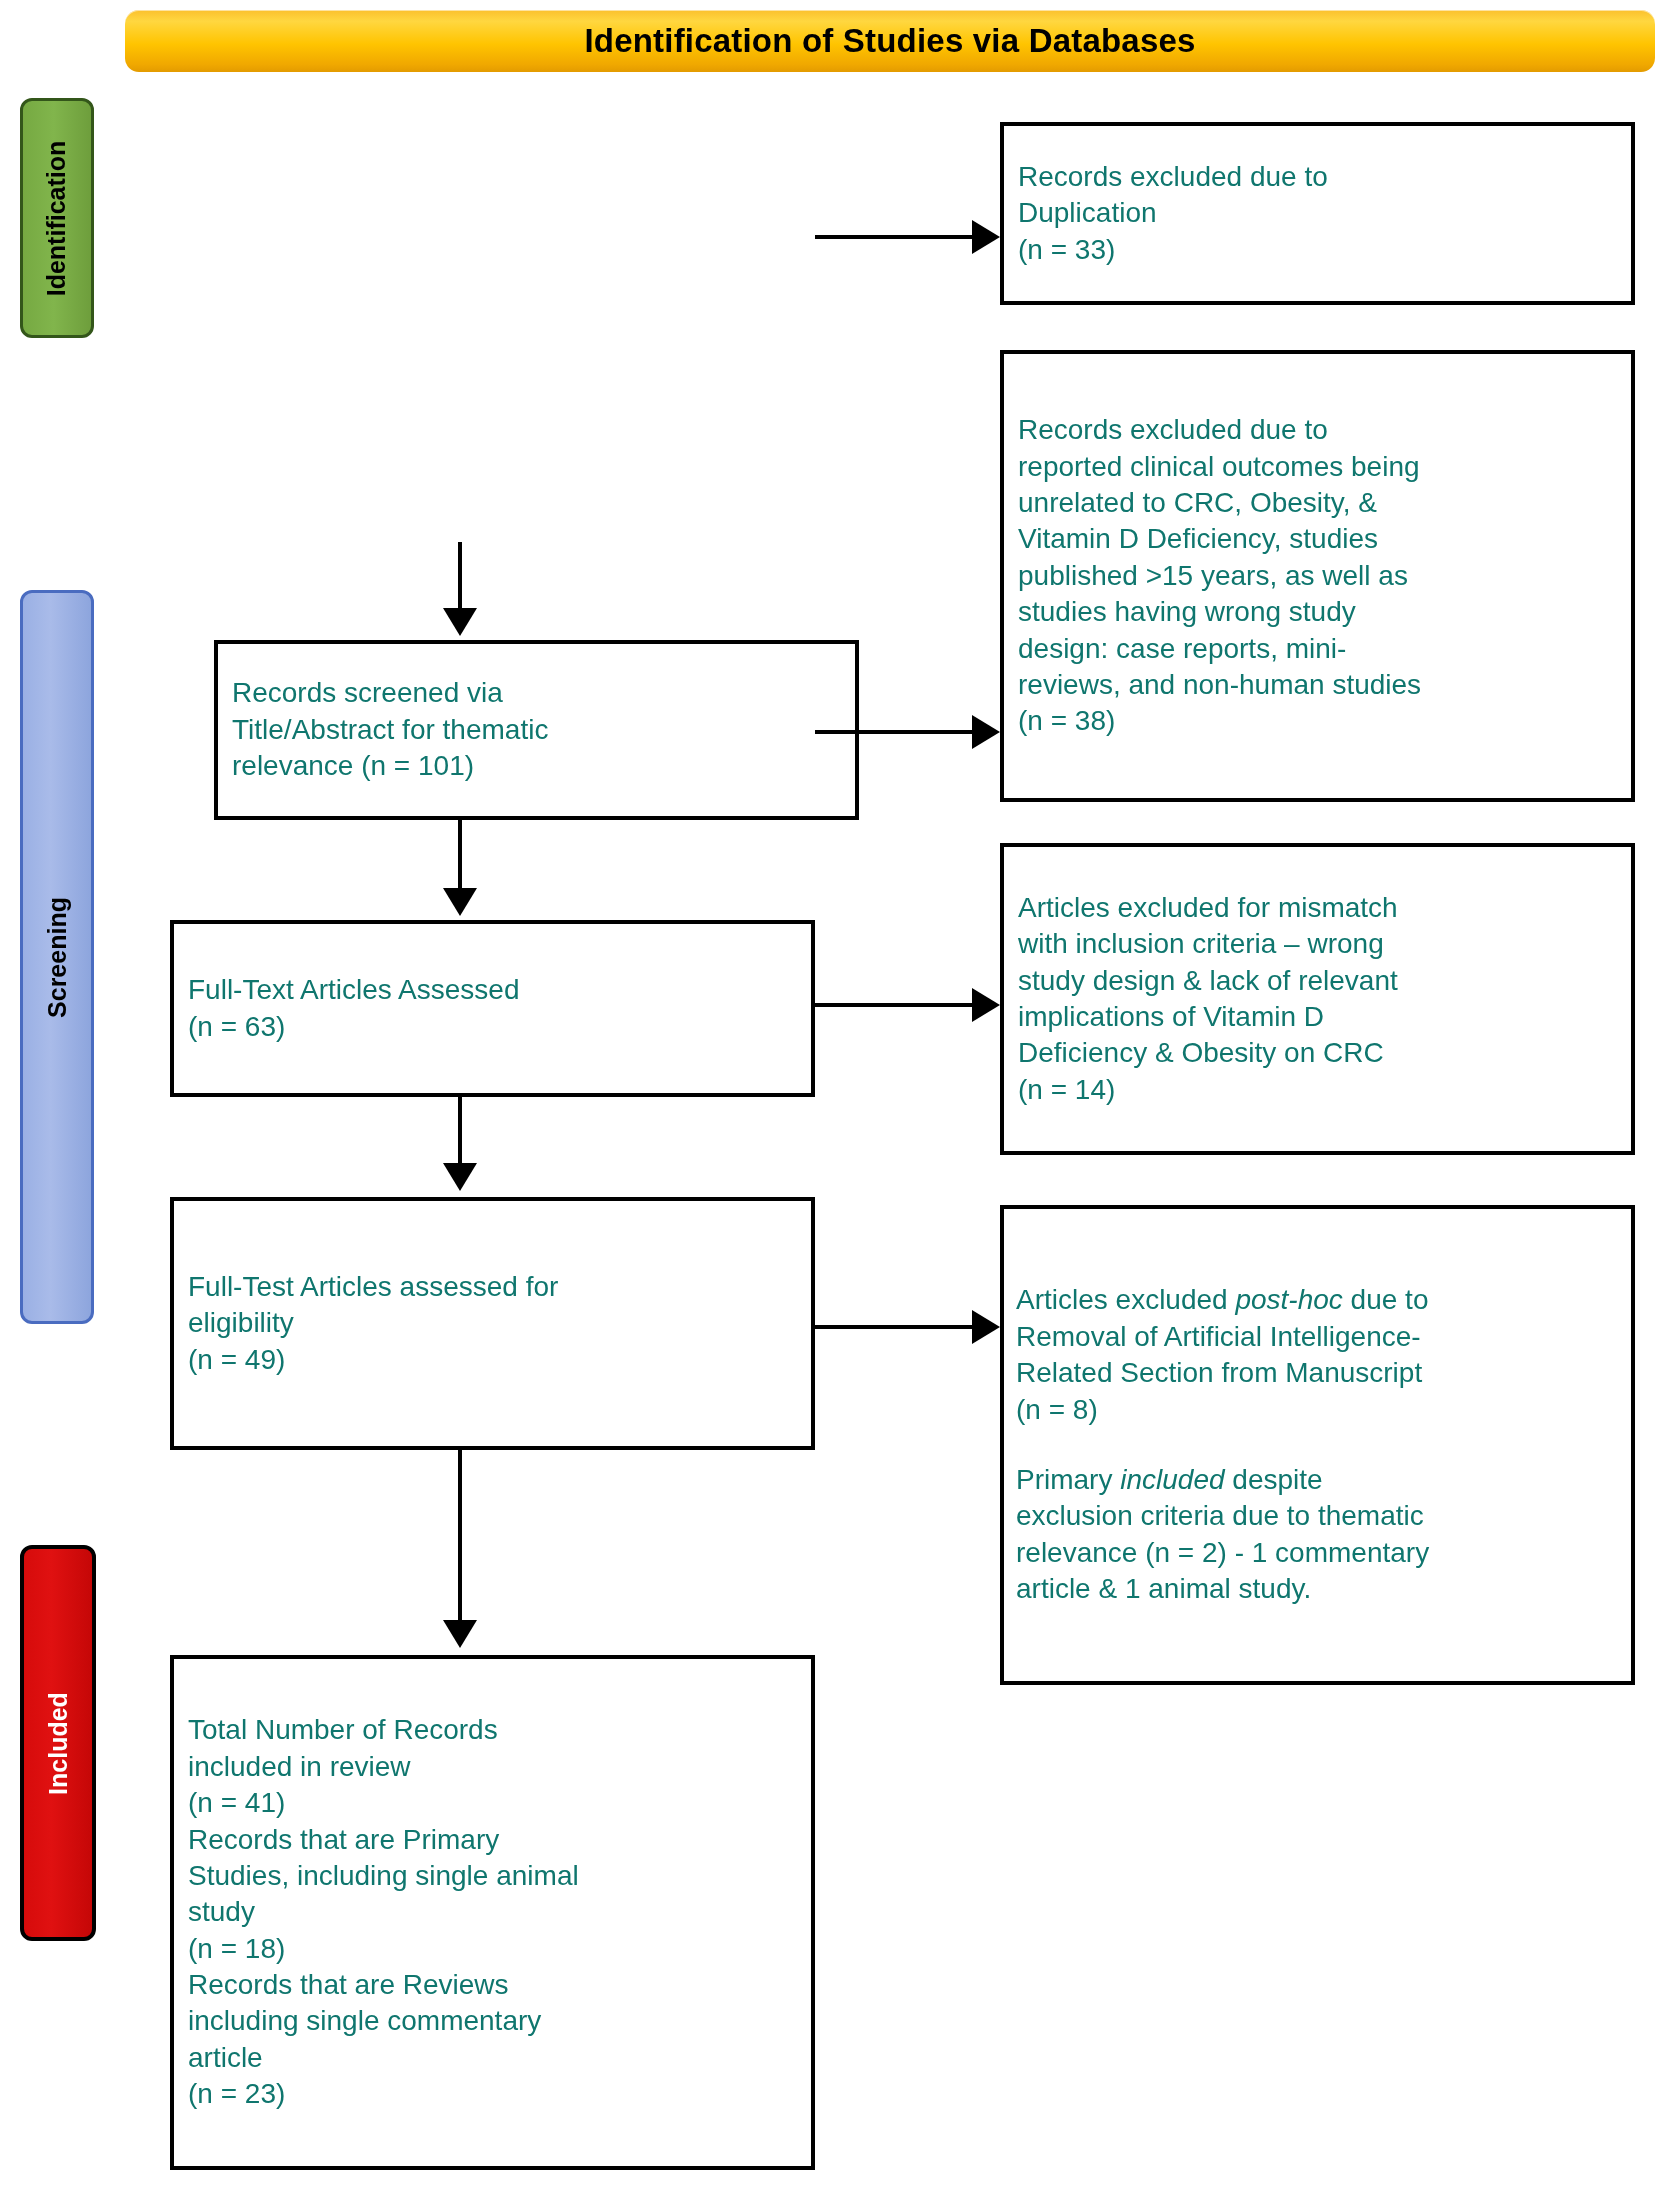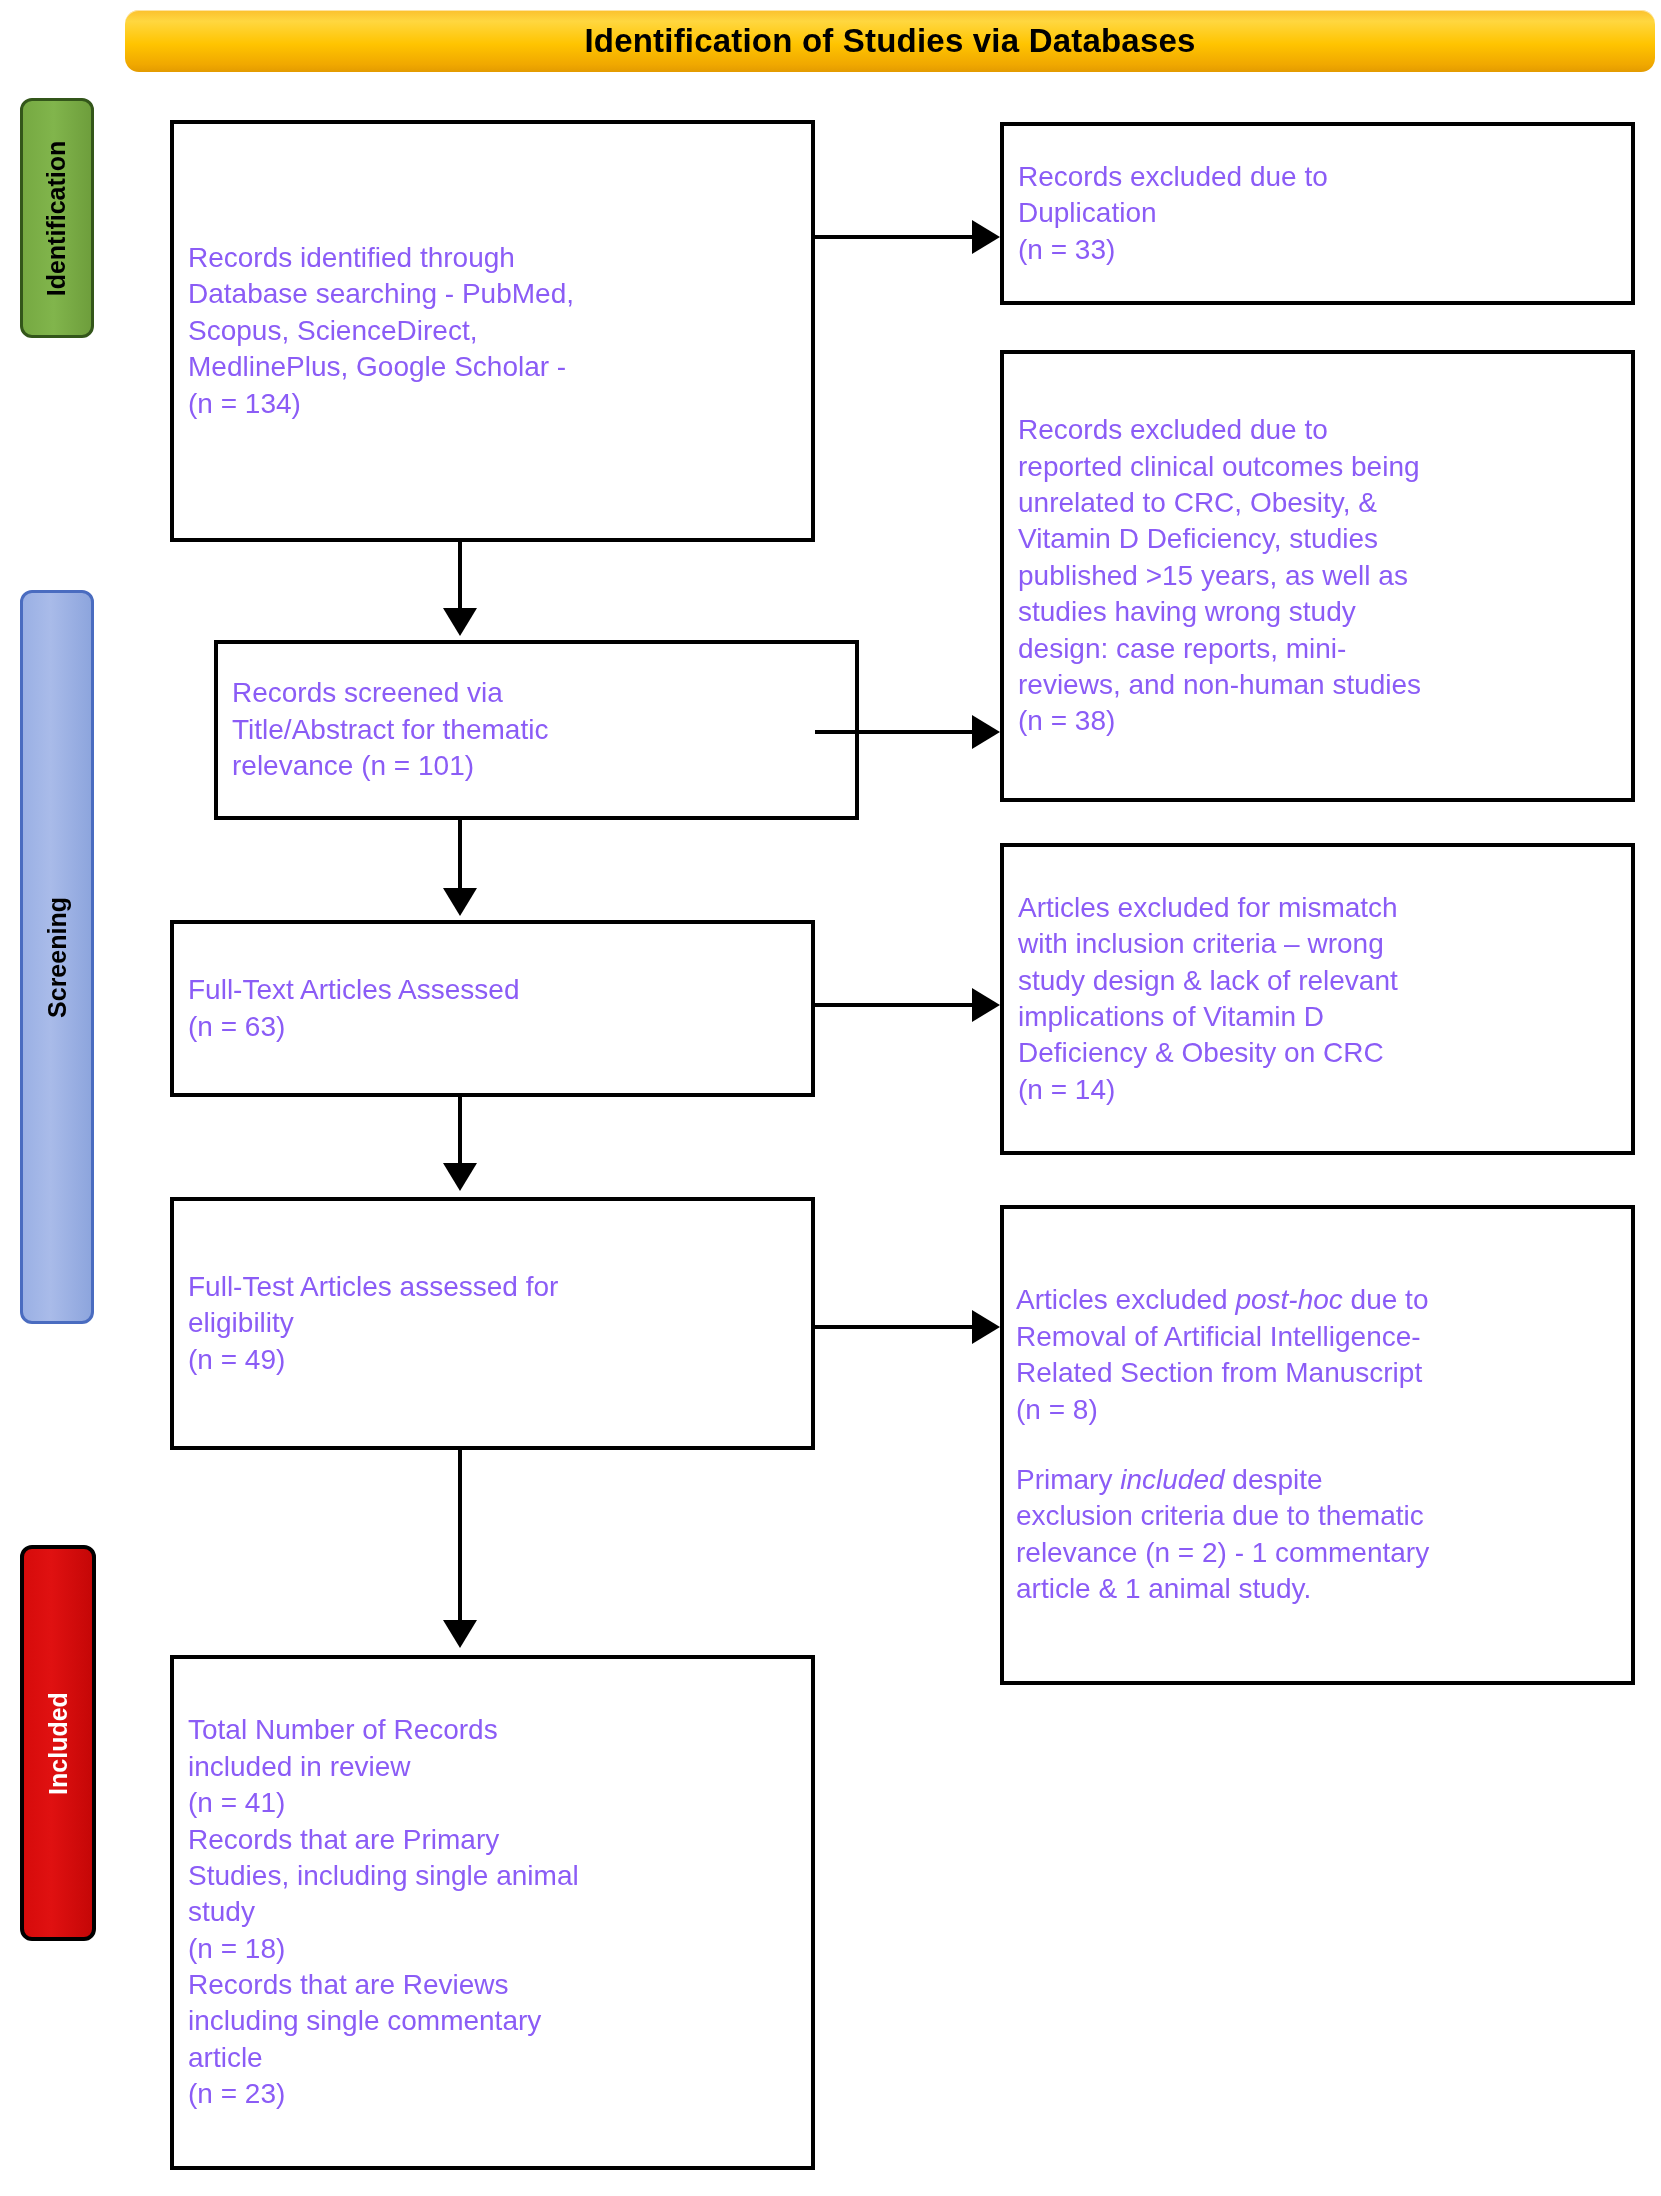--- a/index.html
+++ b/index.html
@@ -94,21 +94,21 @@
     background: #ffffff;
     border: 4px solid #000000;
     box-sizing: border-box;
     display: flex;
     align-items: center;
   }
   .box-text {
     padding: 0 14px;
     font-size: 28px;
     line-height: 1.30;
-    color: #8b5cf6;
+    color: #0f766e;
     white-space: pre-line;
     width: 100%;
   }
   .box-text.two-para { white-space: normal; padding-left: 12px; }
   .box-text .para { white-space: pre-line; }
   .box-text .para + .para { margin-top: 34px; }
   .box-text i { font-style: italic; }
 
   
   .conn {
@@ -146,27 +146,20 @@
   <div class="stage-bar stage-identification">
     <span class="stage-label">Identification</span>
   </div>
   <div class="stage-bar stage-screening">
     <span class="stage-label">Screening</span>
   </div>
   <div class="stage-bar stage-included">
     <span class="stage-label">Included</span>
   </div>
 
-  <div class="box" style="left:170px; top:120px; width:645px; height:422px;">
-    <div class="box-text">Records identified through
-Database searching - PubMed,
-Scopus, ScienceDirect,
-MedlinePlus, Google Scholar -
-(n = 134)</div>
-  </div>
 
   <div class="box" style="left:170px; top:640px; width:645px; height:180px;margin-left:44px;">
     <div class="box-text">Records screened via
 Title/Abstract for thematic
 relevance (n = 101)</div>
   </div>
 
   <div class="box" style="left:170px; top:920px; width:645px; height:177px;">
     <div class="box-text">Full-Text Articles Assessed
 (n = 63)</div>

